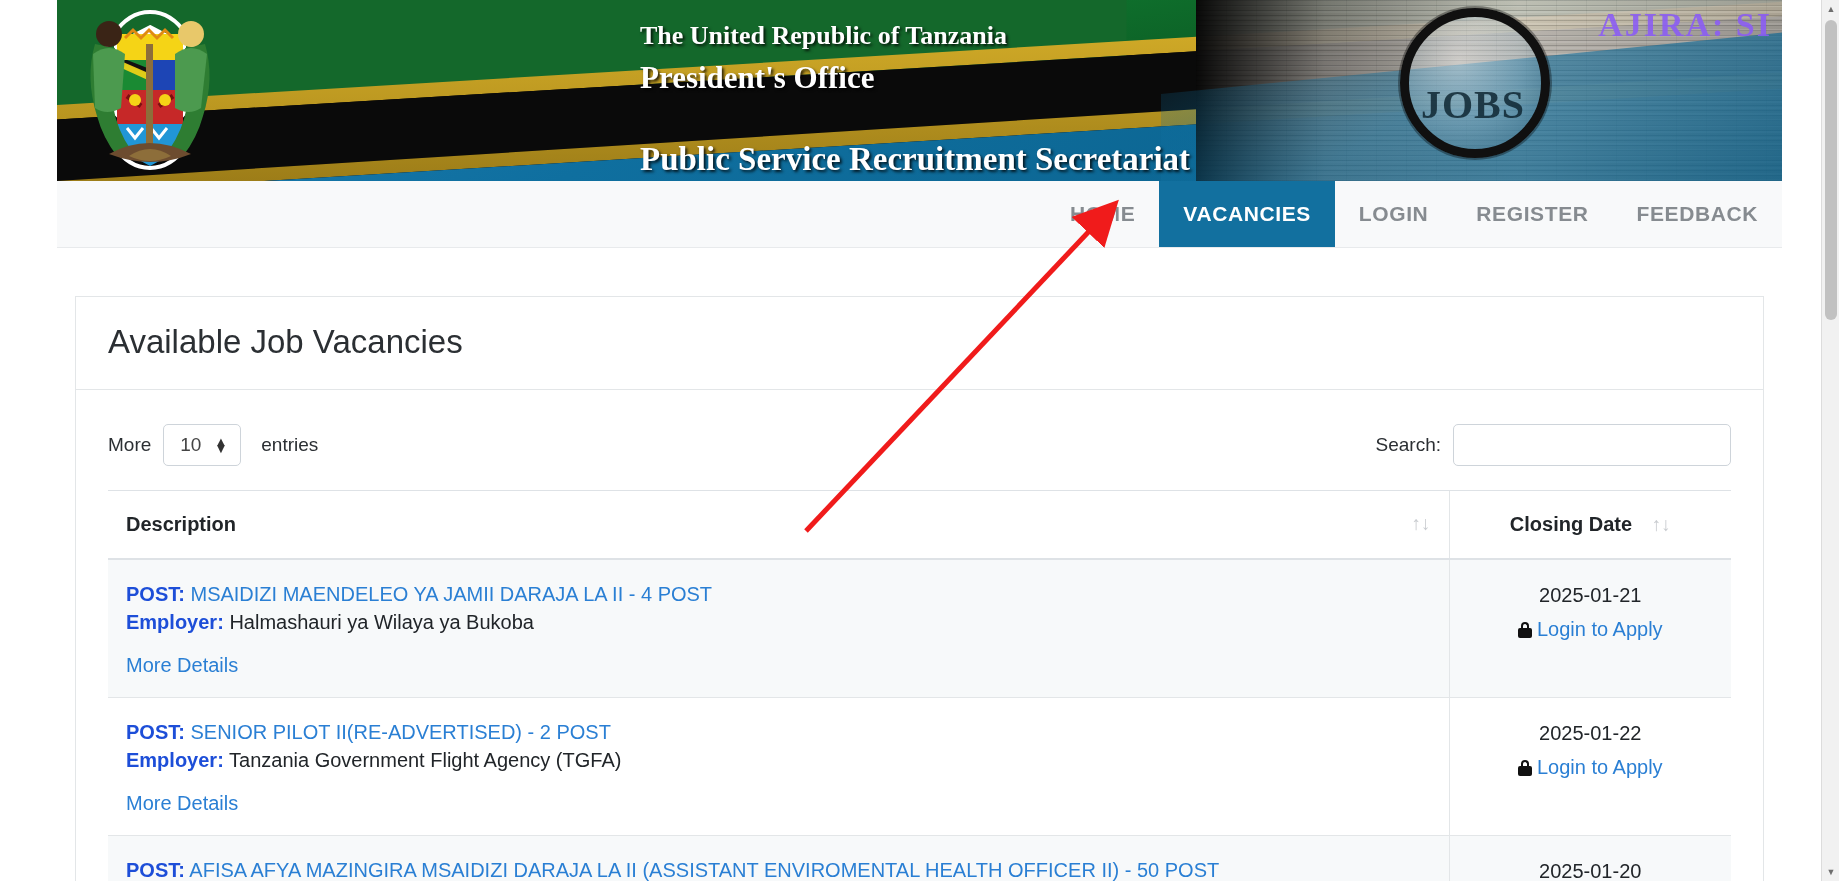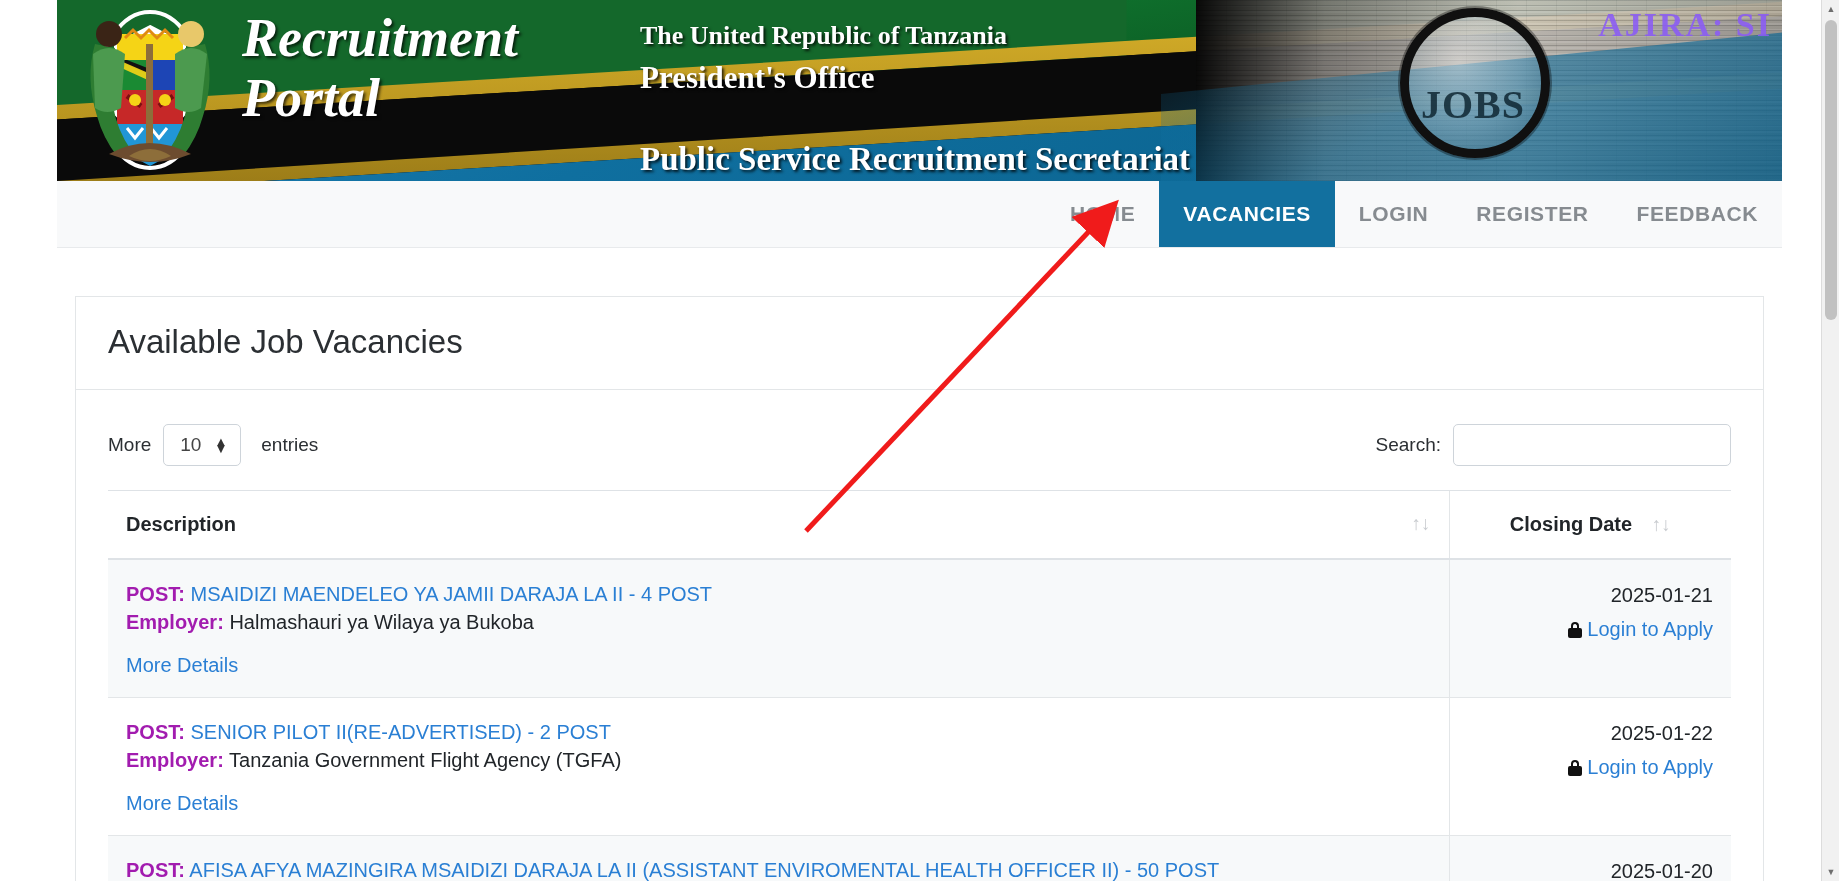--- a/index.html
+++ b/index.html
@@ -211,22 +211,22 @@
   .sort-ic-inline { color: #c9ccd0; font-size: 19px; font-weight: normal; margin-left: 14px; }
 
   table.vac tbody td {
     padding: 20px 18px;
     border-bottom: 1px solid #e3e6e8;
     vertical-align: top;
     font-size: 20px; color: #212529;
   }
   tbody tr.odd td { background: #f7f9fa; }
   tbody tr.even td { background: #ffffff; }
-  td.c-date { text-align: right; border-left: 1px solid #e3e6e8; }
-  .lbl-b { font-weight: bold; color:#a21caf; }
+  td.c-date { text-align: center; border-left: 1px solid #e3e6e8; }
+  .lbl-b { font-weight: bold; color:#1d4ed8; }
   .post-link { color:#2a7fd4; text-decoration:none; }
   .more-details { color:#2a7fd4; text-decoration:none; display:inline-block; margin-top: 18px; }
   .row-line { line-height: 28px; }
   .date-val { line-height: 30px; }
   .apply-line { margin-top: 4px; line-height: 30px; white-space: nowrap; }
   .lock-ic {
     display:inline-block; vertical-align:-2px; margin-right: 5px;
     width: 14px; height: 16px; position: relative;
   }
   .lock-ic .body { position:absolute; bottom:0; left:0; width:14px; height:10px; background:#111; border-radius:2px; }
@@ -296,24 +296,20 @@
         <path d="M20 40 q-10 34 2 72 q6 22 20 40 l14 -6 q-14 -20 -18 -44 q-6 -32 2 -58 z" fill="#2e7d32"></path>
         <path d="M130 40 q10 34 -2 72 q-6 22 -20 40 l-14 -6 q14 -20 18 -44 q6 -32 -2 -58 z" fill="#2e7d32"></path>
         <circle cx="34" cy="30" r="13" fill="#3a2416"></circle>
         <circle cx="116" cy="30" r="13" fill="#e8c86a"></circle>
         <path d="M18 50 q16 -12 32 0 l-4 54 q-14 8 -26 0 z" fill="#4c9a4f"></path>
         <path d="M100 50 q16 -12 32 0 l-6 54 q-12 8 -26 0 z" fill="#4c9a4f"></path>
         <path d="M34 150 q40 -22 82 0 q-40 16 -82 0 z" fill="#6d4c2f"></path>
         <path d="M54 152 q21 -14 42 0 q-21 10 -42 0 z" fill="#8d6e3a"></path>
       </svg>
 
-      <div class="brand-script">
-        <div>Recruitment</div>
-        <div>Portal</div>
-      </div>
 
       <div class="gov-lines">
         <div class="gov-l1">The United Republic of Tanzania</div>
         <div class="gov-l2">President's Office</div>
         <div class="gov-l3">Public Service Recruitment Secretariat</div>
       </div>
     </div>
 
     <div class="navbar">
       <div class="nav-item">HOME</div>

